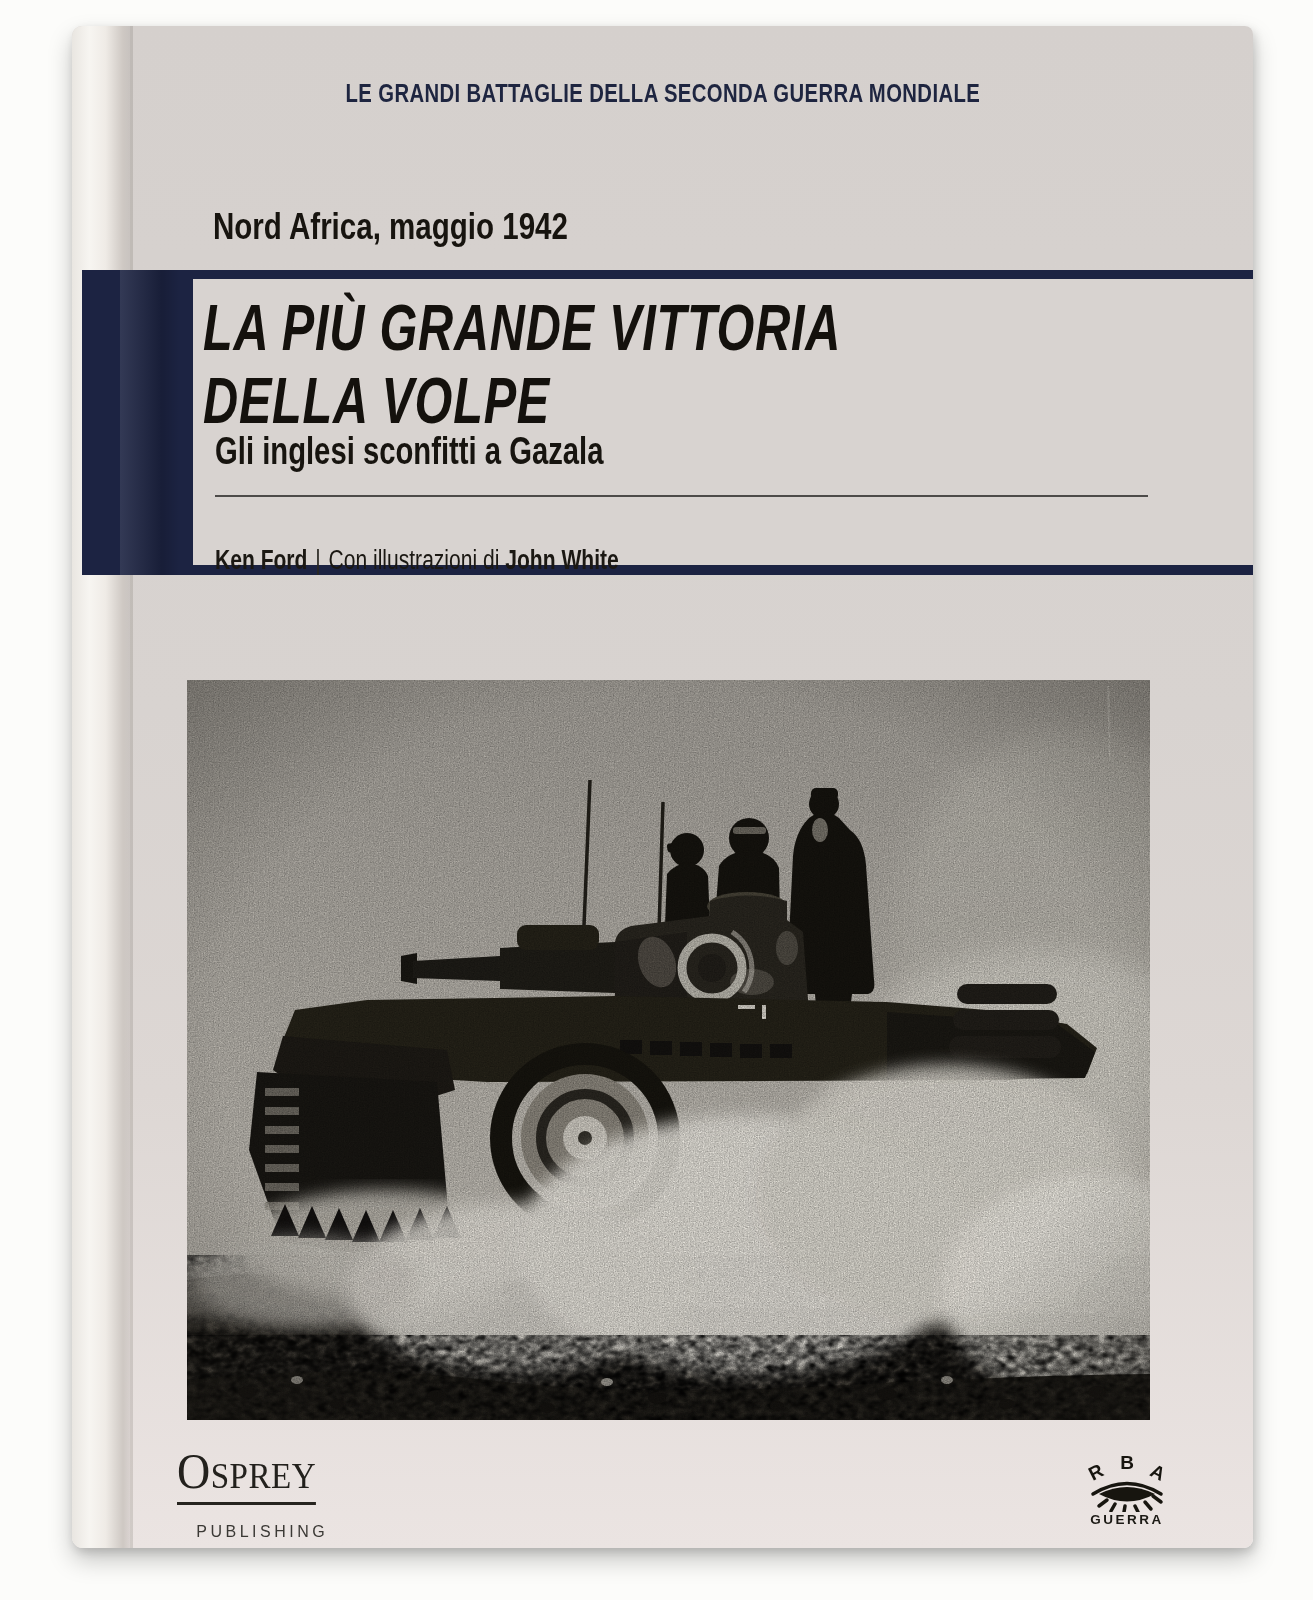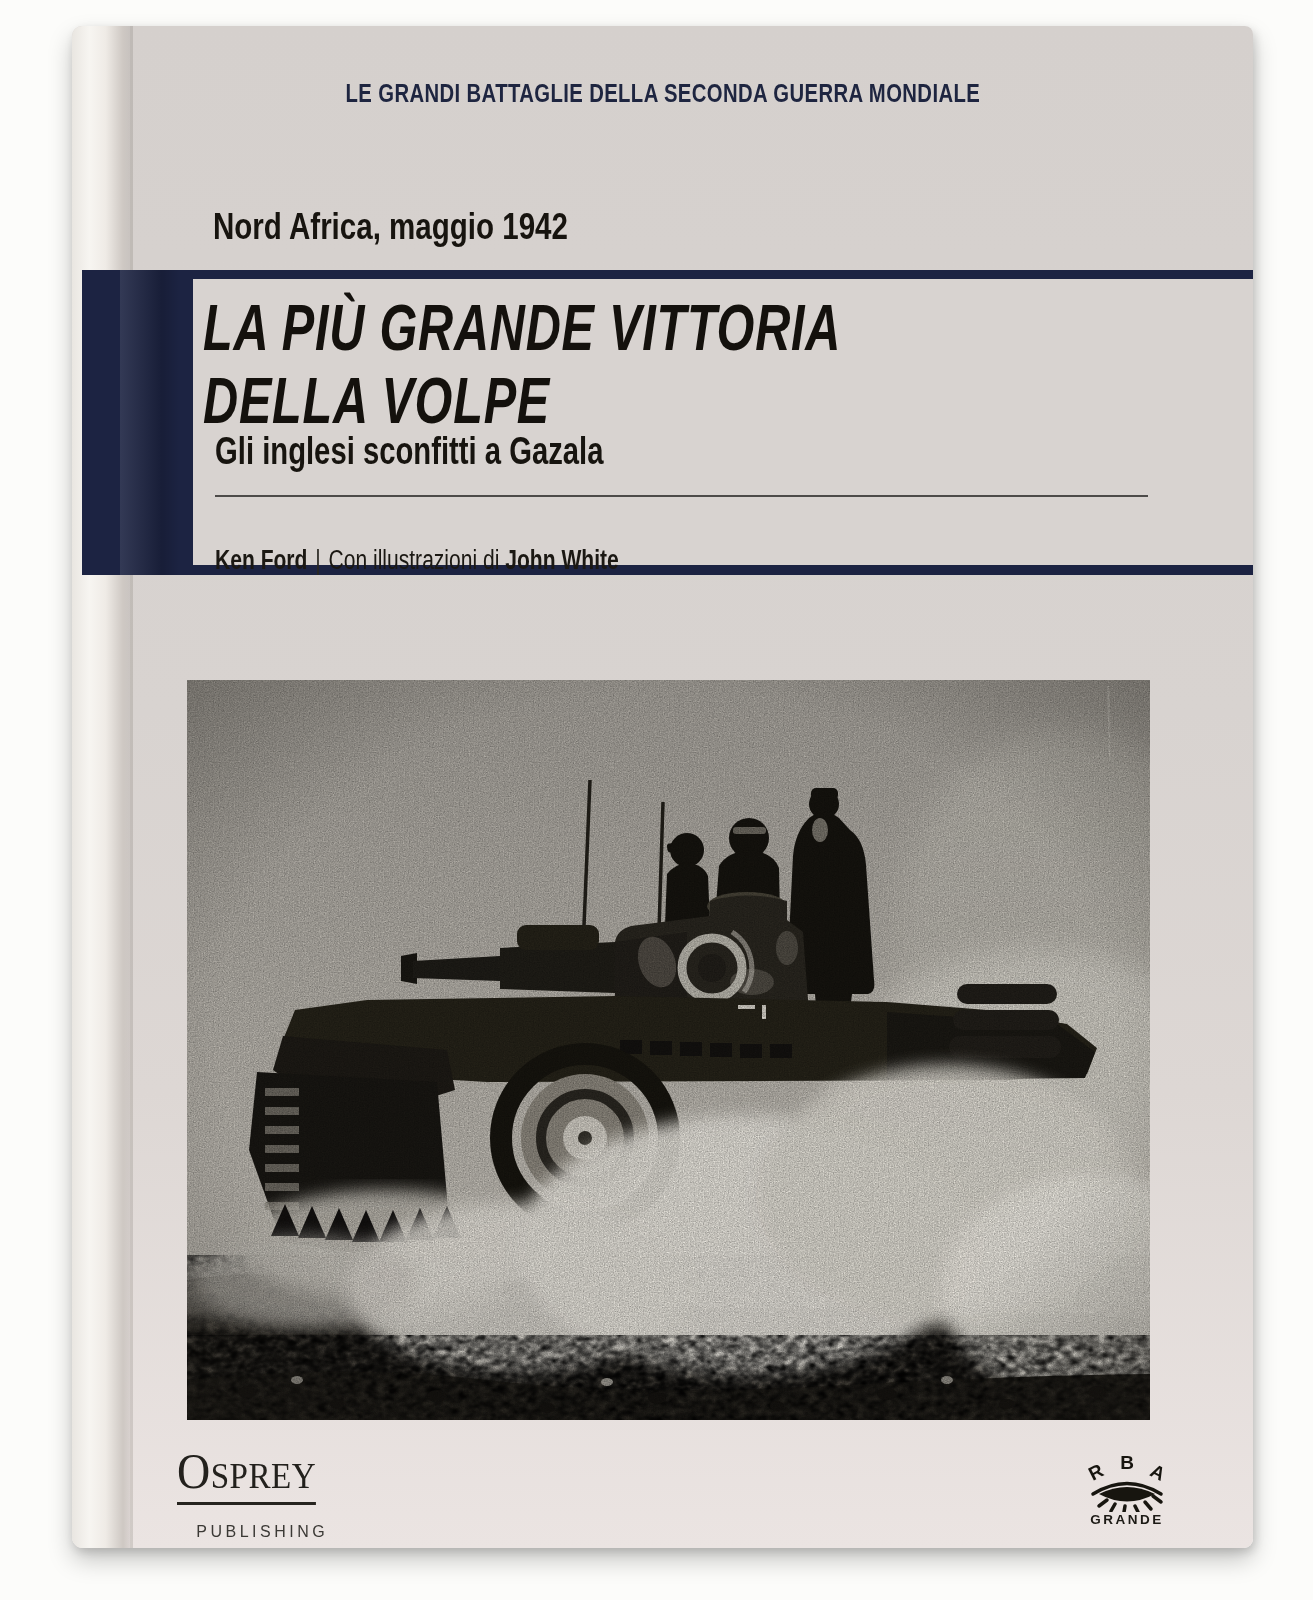--- a/index.html
+++ b/index.html
@@ -279,16 +279,16 @@
         <path d="M14,40 Q48,19 82,40" fill="none"></path>
         <path d="M20,40 Q48,26 76,40 Q48,55 20,40 Z" fill="#17150f" stroke="none"></path>
         <line x1="28" y1="46" x2="20" y2="52"></line>
         <line x1="36" y1="50" x2="32" y2="57"></line>
         <line x1="46" y1="52" x2="45" y2="58"></line>
         <line x1="56" y1="52" x2="59" y2="58"></line>
         <line x1="66" y1="48" x2="72" y2="55"></line>
         <line x1="74" y1="42" x2="82" y2="48"></line>
       </g>
     </svg>
-    <div class="rba-country">GRANDE</div>
+    <div class="rba-country">GUERRA</div>
 
   </div>
 </div>
 
 </body></html>

